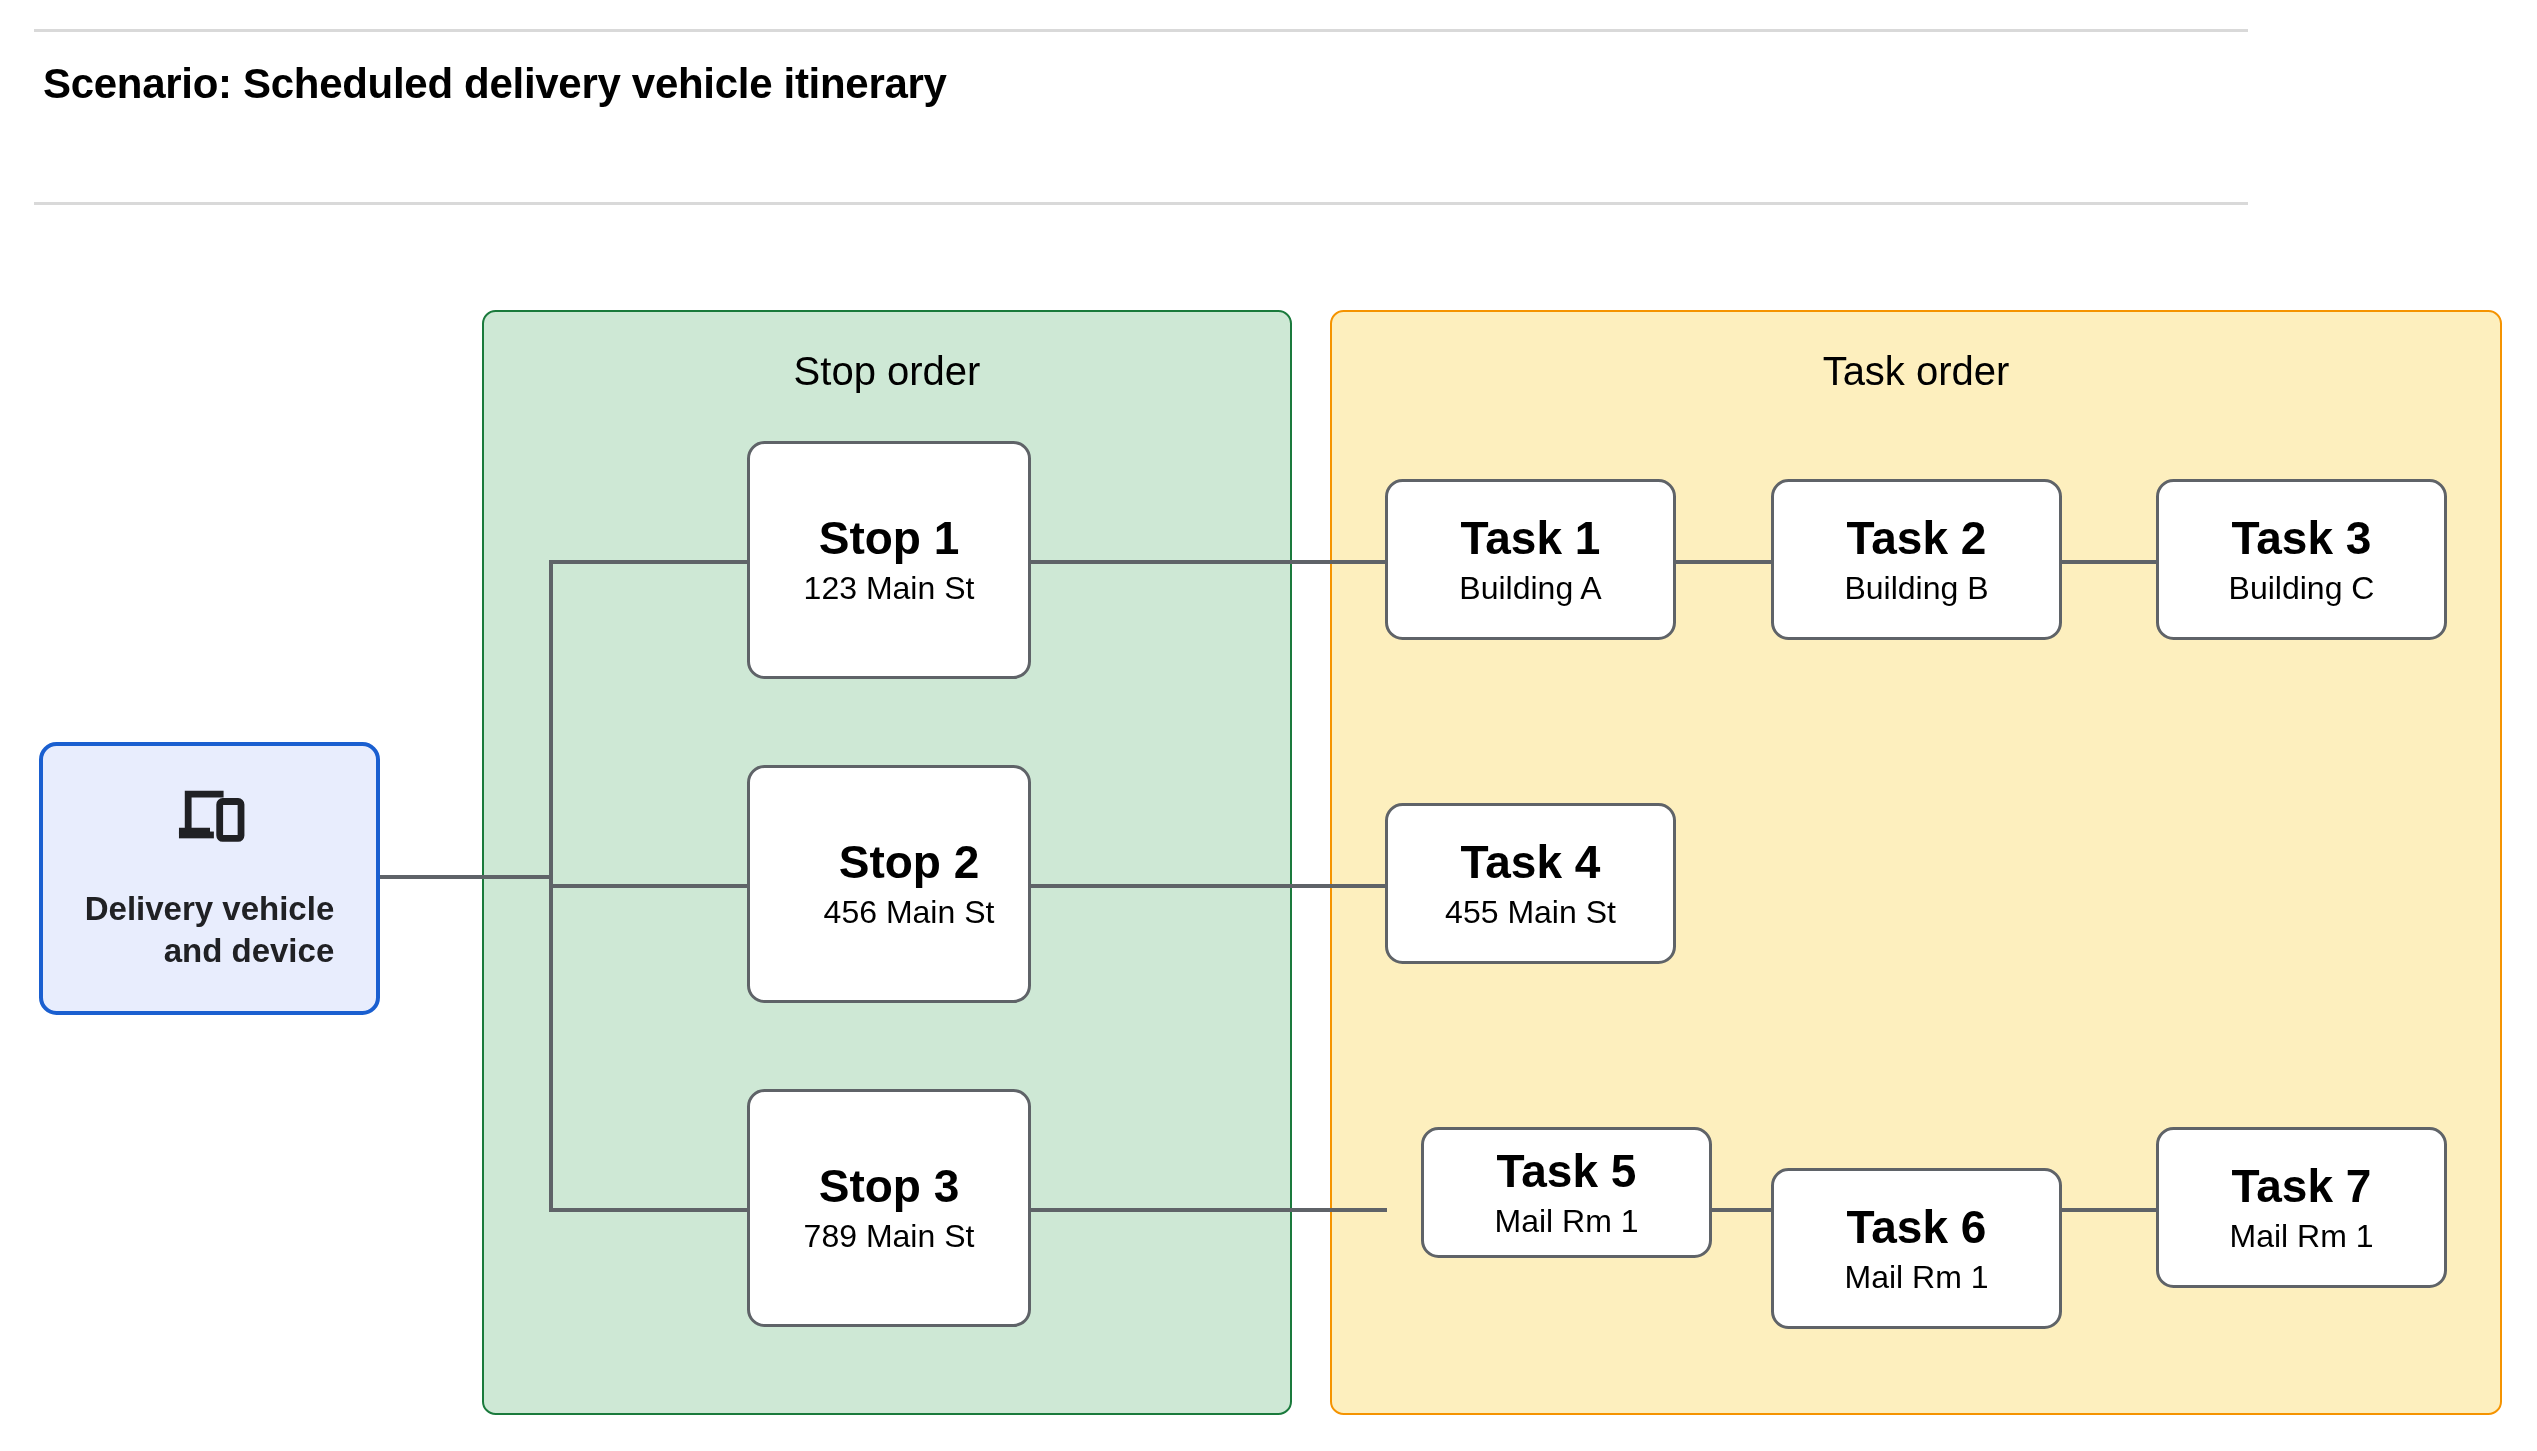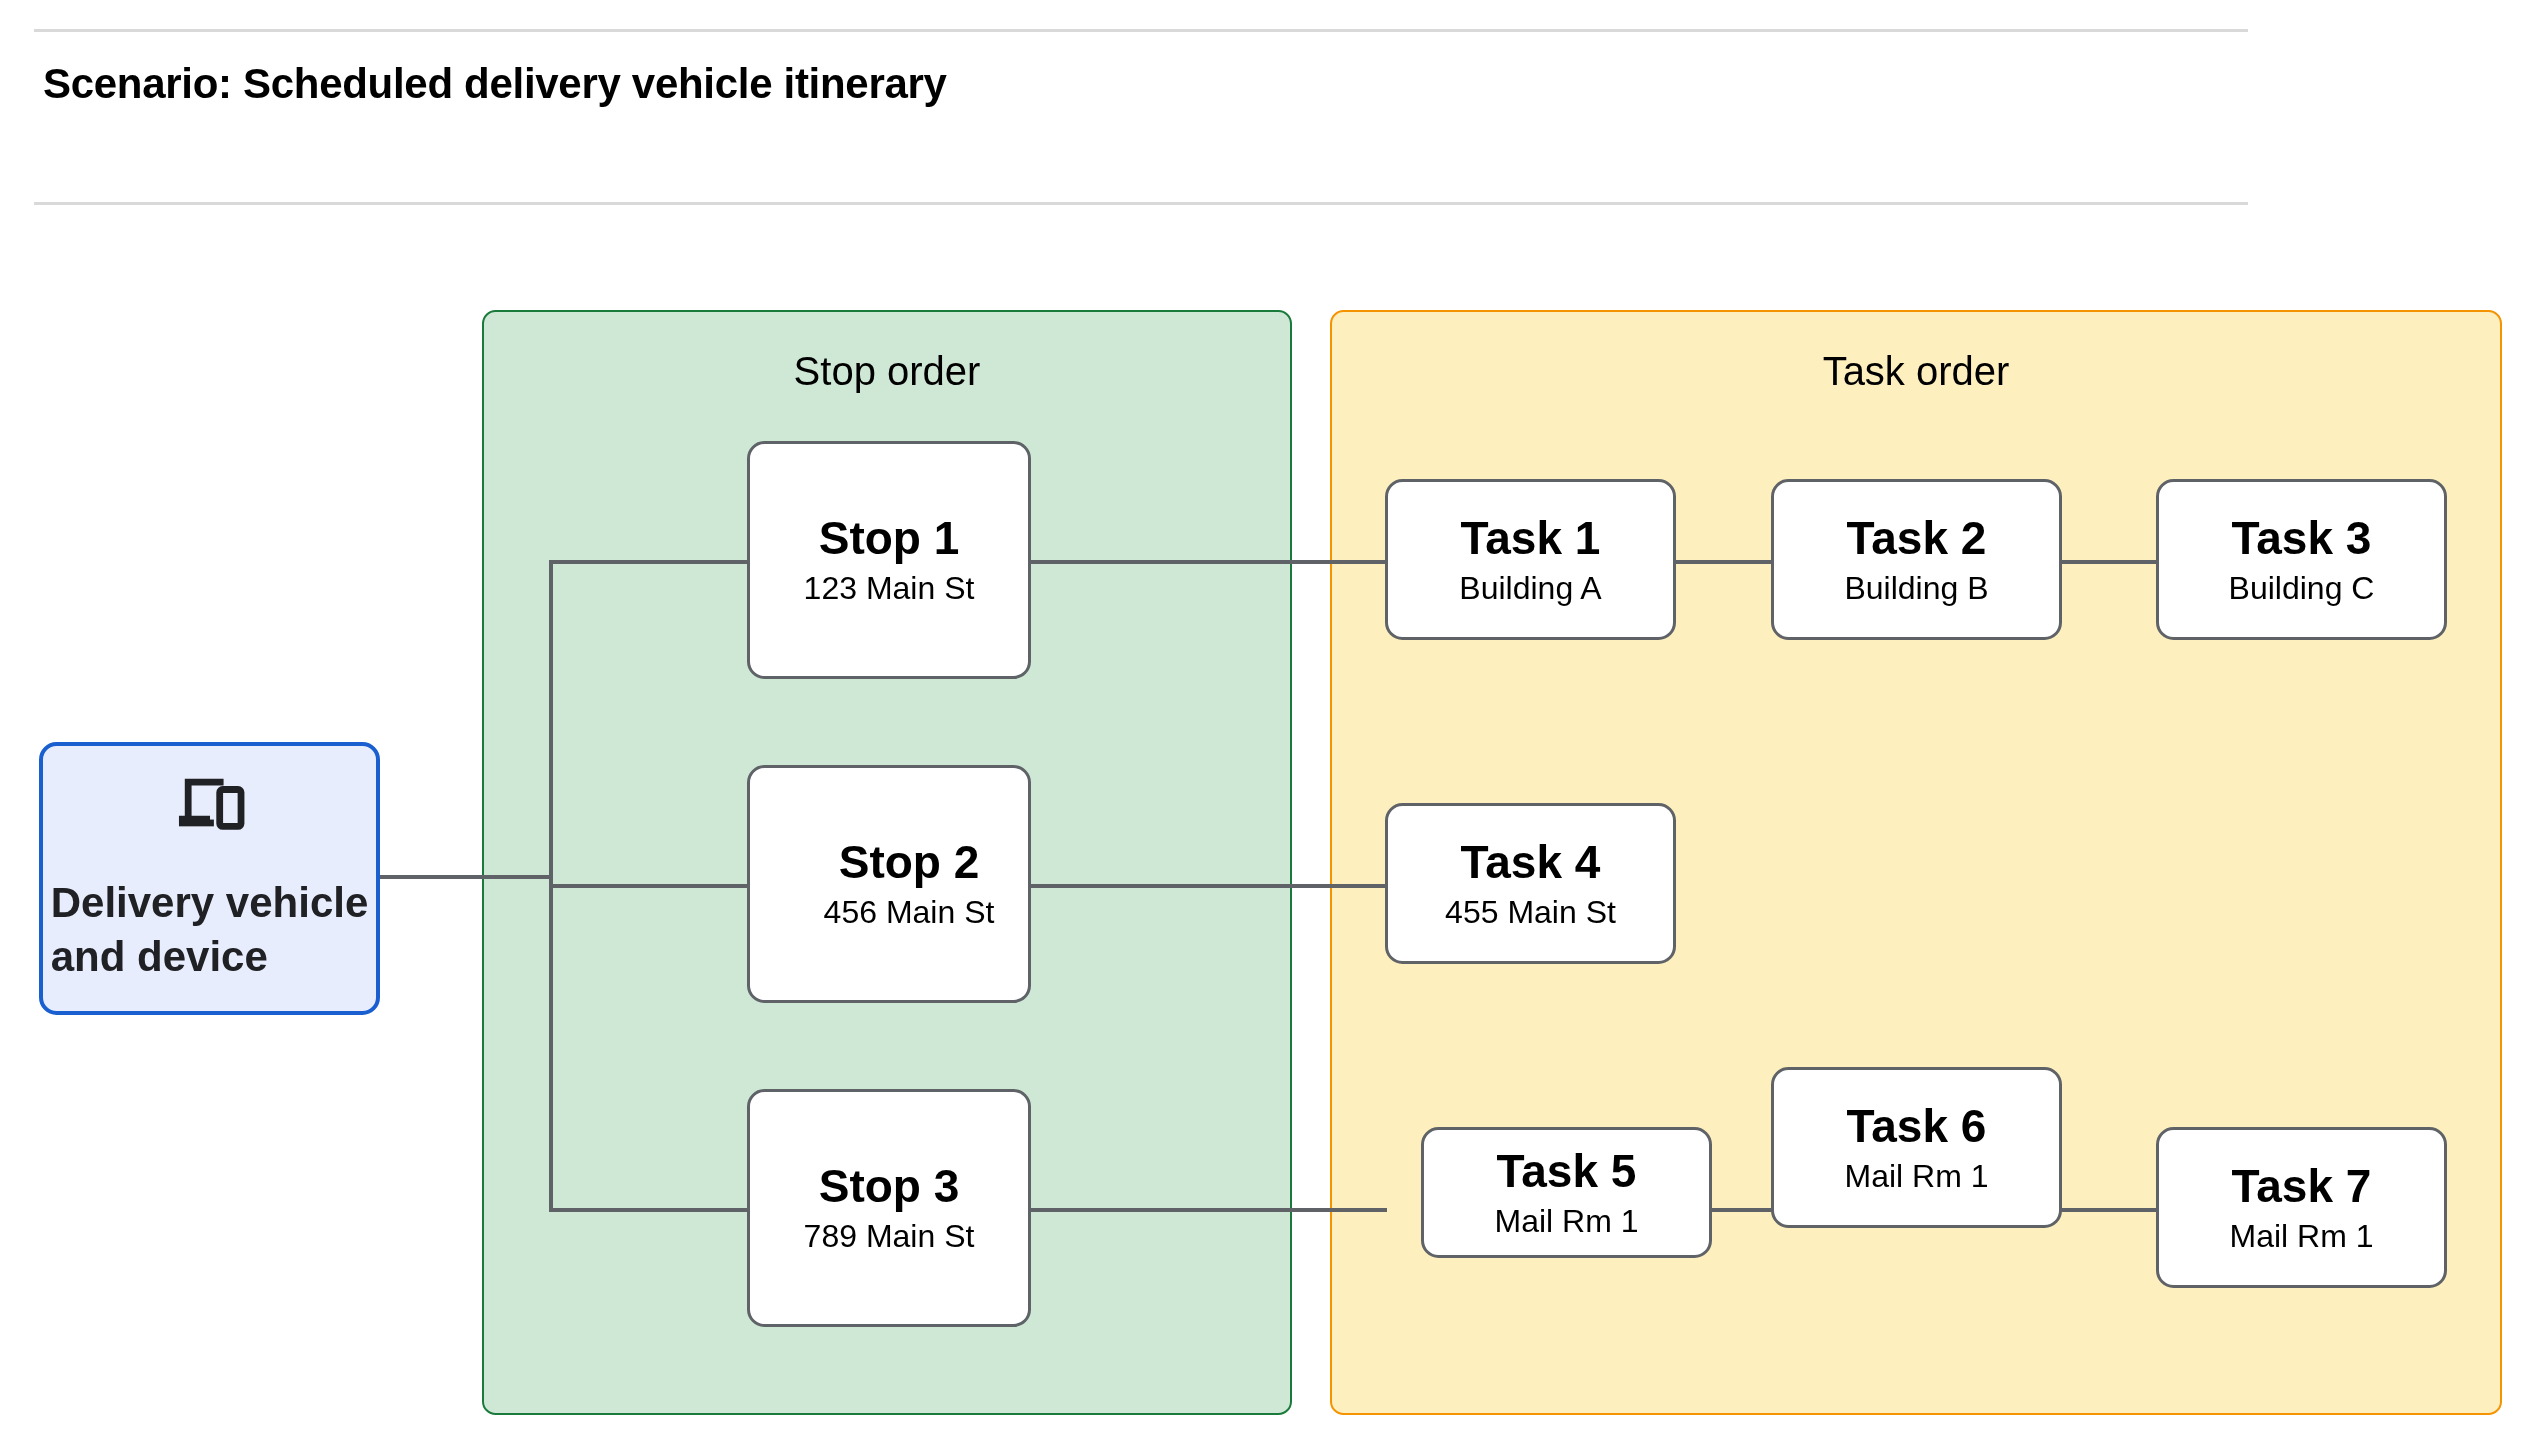--- a/index.html
+++ b/index.html
@@ -128,24 +128,24 @@
     flex-direction: column;
     align-items: center;
     justify-content: center;
   }
   #vehicle-icon {
     width: 78px;
     height: 64px;
     margin-bottom: 39px;
   }
   #vehicle-label {
-    font-size: 42px;
+    font-size: 33px;
     font-weight: bold;
     line-height: 1.28;
-    text-align: left;
+    text-align: right;
     color: #202124;
     white-space: pre-line;
   }
 </style>
 </head>
 <body>
 
 <div id="canvas">
 
   <div class="divider" id="divider-top"></div>
@@ -227,21 +227,21 @@
   <div class="node" style="left:1385px; top:803px; width:291px; height:161px;">
     <div class="node-title">Task 4</div>
     <div class="node-sub">455 Main St</div>
   </div>
 
   <div class="node" style="left:1385px; top:1127px; width:291px; height:131px;margin-left:36px;">
     <div class="node-title">Task 5</div>
     <div class="node-sub">Mail Rm 1</div>
   </div>
 
-  <div class="node" style="left:1771px; top:1067px; width:291px; height:161px;">
+  <div class="node" style="left:1771px; top:1168px; width:291px; height:161px;">
     <div class="node-title">Task 6</div>
     <div class="node-sub">Mail Rm 1</div>
   </div>
 
   <div class="node" style="left:2156px; top:1127px; width:291px; height:161px;">
     <div class="node-title">Task 7</div>
     <div class="node-sub">Mail Rm 1</div>
   </div>
 
 </div>

